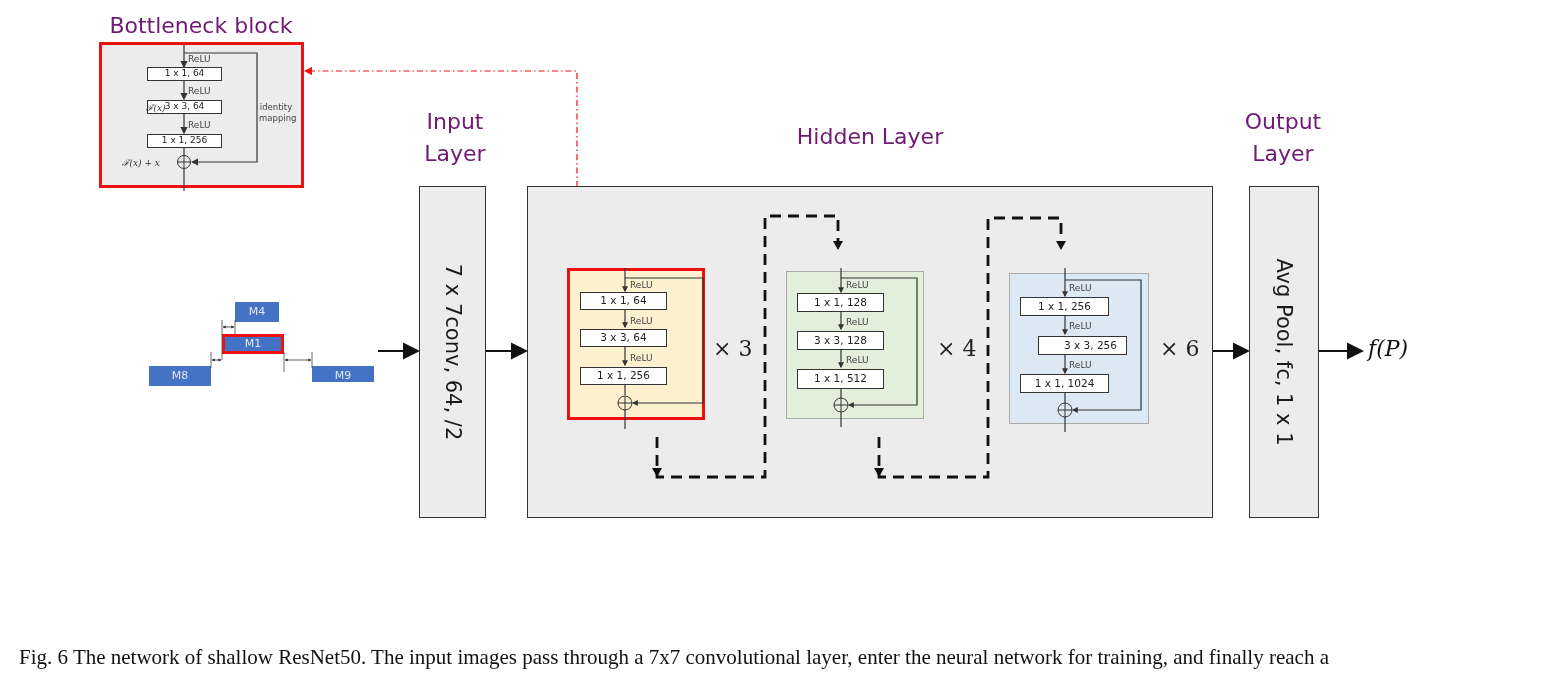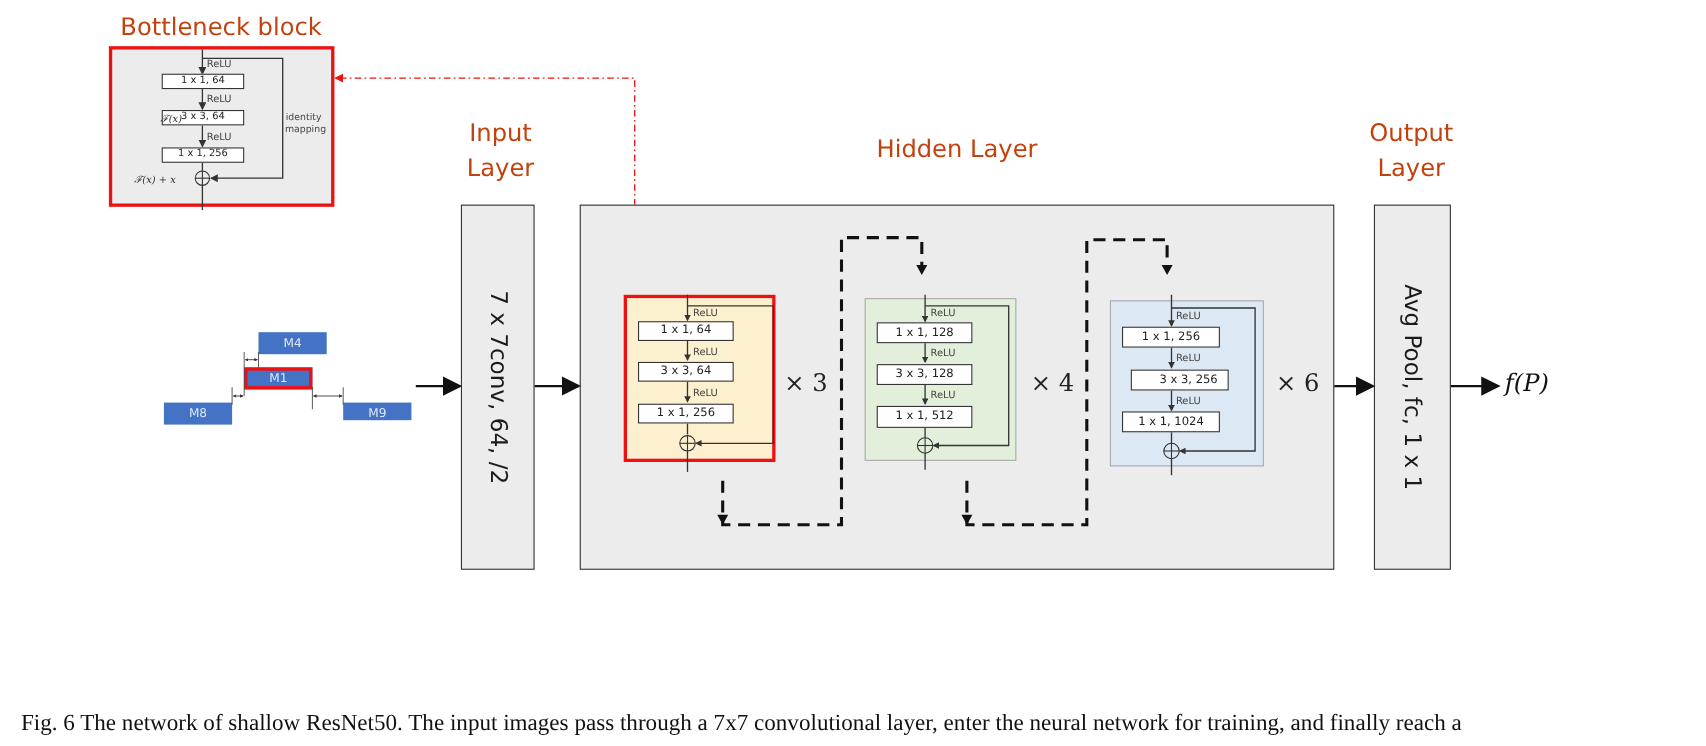--- a/index.html
+++ b/index.html
@@ -1,18 +1,18 @@
 <!DOCTYPE html>
 <html><head>
 <meta charset="utf-8">
 <style>
   html, body { margin: 0; padding: 0; background: #ffffff; }
   body { width: 1551px; height: 678px; position: relative; overflow: hidden; font-family: "DejaVu Sans", sans-serif; color: #222; }
   .abs { position: absolute; }
-  .label-title { font-size: 22px; color: #c2410c; text-align: center; line-height: 32px; }
+  .label-title { font-size: 22px; color: #701a75; text-align: center; line-height: 32px; }
   .panel { background: #ececec; border: 1.5px solid #333; box-sizing: border-box; }
   .vtext { position: absolute; left: 50%; top: 50%; transform: translate(-50%, -50%) rotate(90deg); white-space: nowrap; font-size: 21px; color: #1a1a1a; }
   .mblock { background: #4472c4; color: #dfe8f7; font-size: 11px; text-align: center; line-height: 20px; box-sizing: border-box; }
   .mblock.sel { border: 3px solid #ee1111; line-height: 14px; }
   .caption { font-family: "Liberation Serif", serif; font-size: 21px; color: #111; line-height: 26px; left: 19px; top: 612px; width: 1530px; margin-top: 32px; }
   .blk { position: absolute; box-sizing: border-box; }
   .layer { position: absolute; background: #fff; border: 1.5px solid #333; box-sizing: border-box; font-size: 10.5px; text-align: center; color: #222; }
   .relu { position: absolute; font-size: 9px; color: #444; }
   .times { font-family: "DejaVu Serif", serif; font-size: 22px; color: #222; }
   svg { position: absolute; left: 0; top: 0; overflow: visible; }
@@ -51,21 +51,21 @@
 
 <svg width="1551" height="678">
   <defs>
     <marker id="ahr" markerWidth="7" markerHeight="7" refX="6" refY="3.5" orient="auto">
         <path d="M0,0 L7,3.5 L0,7 z" fill="#ee1111"></path>
       </marker>
   </defs>
   <polyline points="577,268 577,71 305,71" fill="none" stroke="#ee1111" stroke-width="1.2" stroke-dasharray="6,3,1.5,3" marker-end="url(#ahr)"></polyline>
 </svg>
 
-<div class="abs mblock" style="left:235px; top:302px; width:62px; height:20px;">M4</div>
+<div class="abs mblock" style="left:235px; top:302px; width:44px; height:20px;">M4</div>
 <div class="abs mblock sel" style="left:222px; top:334px; width:62px; height:20px;">M1</div>
 <div class="abs mblock" style="left:149px; top:366px; width:62px; height:20px;">M8</div>
 <div class="abs mblock" style="left:312px; top:366px; width:62px; height:16px;">M9</div>
 <svg width="1551" height="678">
   <defs>
     <marker id="sa" markerWidth="4" markerHeight="4" refX="3.5" refY="2" orient="auto">
         <path d="M0,0 L4,2 L0,4 z" fill="#333"></path>
       </marker>
     <marker id="sb" markerWidth="4" markerHeight="4" refX="0.5" refY="2" orient="auto">
         <path d="M4,0 L0,2 L4,4 z" fill="#333"></path>
@@ -166,21 +166,21 @@
     <line x1="55" y1="118" x2="55" y2="129" stroke="#333" stroke-width="1.2"></line>
     <polyline points="55,6 131,6 131,136 63,136" fill="none" stroke="#333" stroke-width="1.2" marker-end="url(#a3)"></polyline>
     <circle cx="55" cy="136" r="7" fill="none" stroke="#333" stroke-width="1"></circle>
     <line x1="48" y1="136" x2="62" y2="136" stroke="#333" stroke-width="1"></line>
     <line x1="55" y1="129" x2="55" y2="143" stroke="#333" stroke-width="1"></line>
     <line x1="55" y1="143" x2="55" y2="158" stroke="#333" stroke-width="1.2"></line>
   </svg>
   <span class="relu" style="left:59px; top:9px;">ReLU</span>
   <div class="layer" style="left:10px; top:23px; width:89px; height:19px; line-height:16px;">1 x 1, 256</div>
   <span class="relu" style="left:59px; top:47px;">ReLU</span>
-  <div class="layer" style="left:18px; top:62px; width:89px; height:19px; line-height:16px;padding-left:16px;">3 x 3, 256</div>
+  <div class="layer" style="left:28px; top:62px; width:89px; height:19px; line-height:16px;padding-left:16px;">3 x 3, 256</div>
   <span class="relu" style="left:59px; top:86px;">ReLU</span>
   <div class="layer" style="left:10px; top:100px; width:89px; height:19px; line-height:16px;">1 x 1, 1024</div>
 </div>
 <div class="abs times" style="left:1160px; top:336px;">× 6</div>
 
 <svg width="1551" height="678">
   <defs>
     <marker id="ma" markerWidth="8" markerHeight="8" refX="7" refY="4" orient="auto">
         <path d="M0,0 L8,4 L0,8 z" fill="#111"></path>
       </marker>

